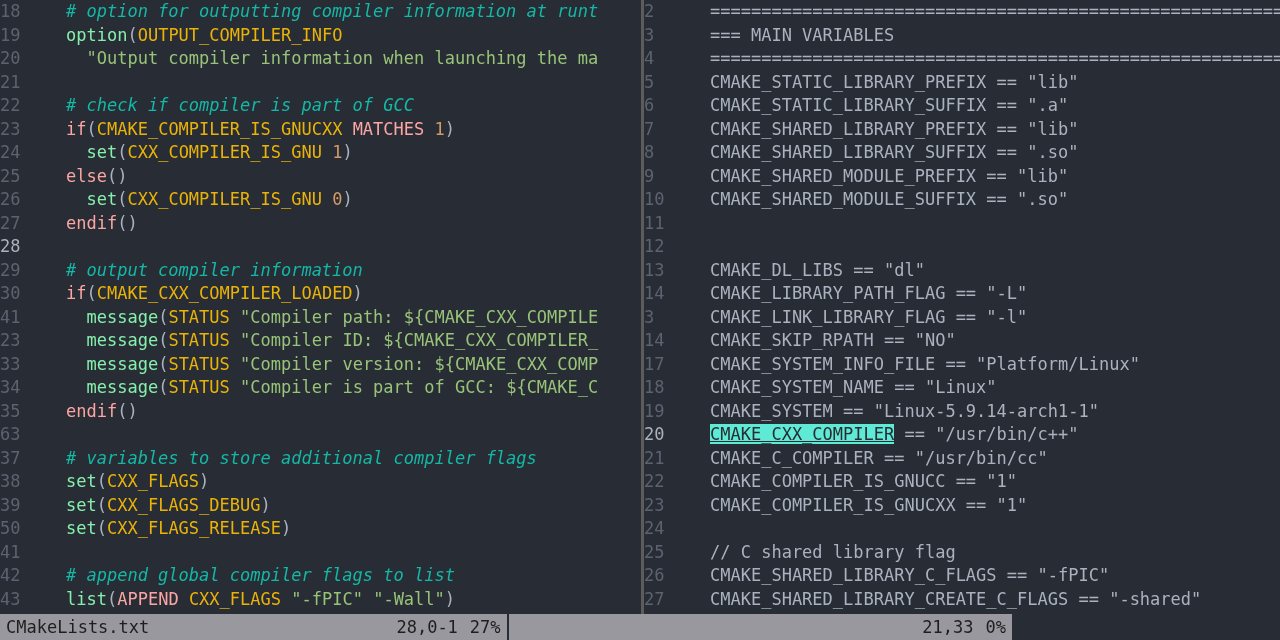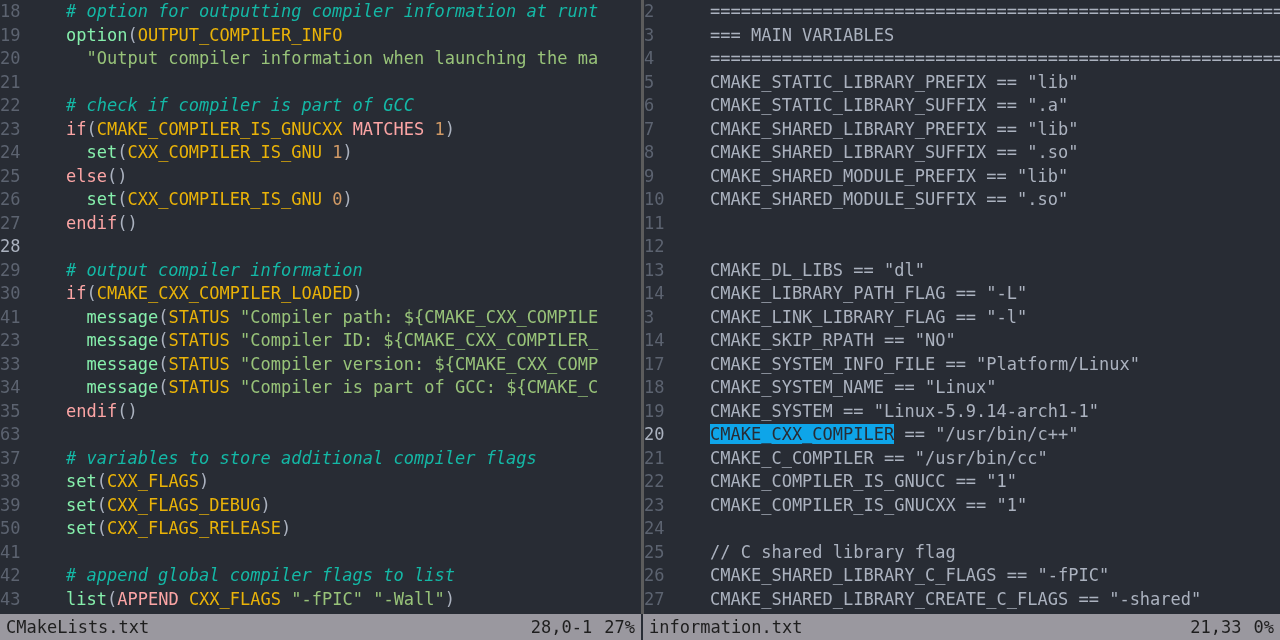--- a/index.html
+++ b/index.html
@@ -39,25 +39,25 @@
   .ln { height: 23.5px; }
   .row { height: 23.5px; display:block; }
   
   .cm  { color:#14b8a6; font-style: italic; }   
   .kw  { color:#fca5a5; }                        
   .fn  { color:#86efac; }                        
   .id  { color:#eab308; }                        
   .num { color:#d19a66; }                        
   .str { color:#98c379; }                        
   .pl  { color:#abb2bf; }                        
-  .hl  { background:#0ea5e9; color:#282c34; }    
+  .hl  { background:#5eead4; color:#282c34;text-decoration:underline; }    
   .lnc { color:#abb2bf; }                        
   
   .status {
-    display:flex; height:26px; width:1280px;
+    display:flex; height:26px; width:1012px;
     background:#9a989f; color:#1e1e1e;
     font-size:17px; line-height:26px;
   }
   .status .cell { padding:0 6px; white-space:pre; }
   .status .left  { width:641px; display:flex; }
   .status .right { width:639px; display:flex; border-left:2px solid #282c34;}
   .status .fname { flex:0 0 auto; }
   .status .fill  { flex:1 1 auto; }
 </style>
 </head>
@@ -130,18 +130,17 @@
 </div>
 
 <div class="status">
   <div class="left">
     <span class="cell fname">CMakeLists.txt</span>
     <span class="cell fill"></span>
     <span class="cell">28,0-1</span>
     <span class="cell">27%</span>
   </div>
   <div class="right">
-    <span class="cell fname">information.txt</span>
     <span class="cell fill"></span>
     <span class="cell">21,33</span>
     <span class="cell">0%</span>
   </div>
 </div>
 
 </body></html>

